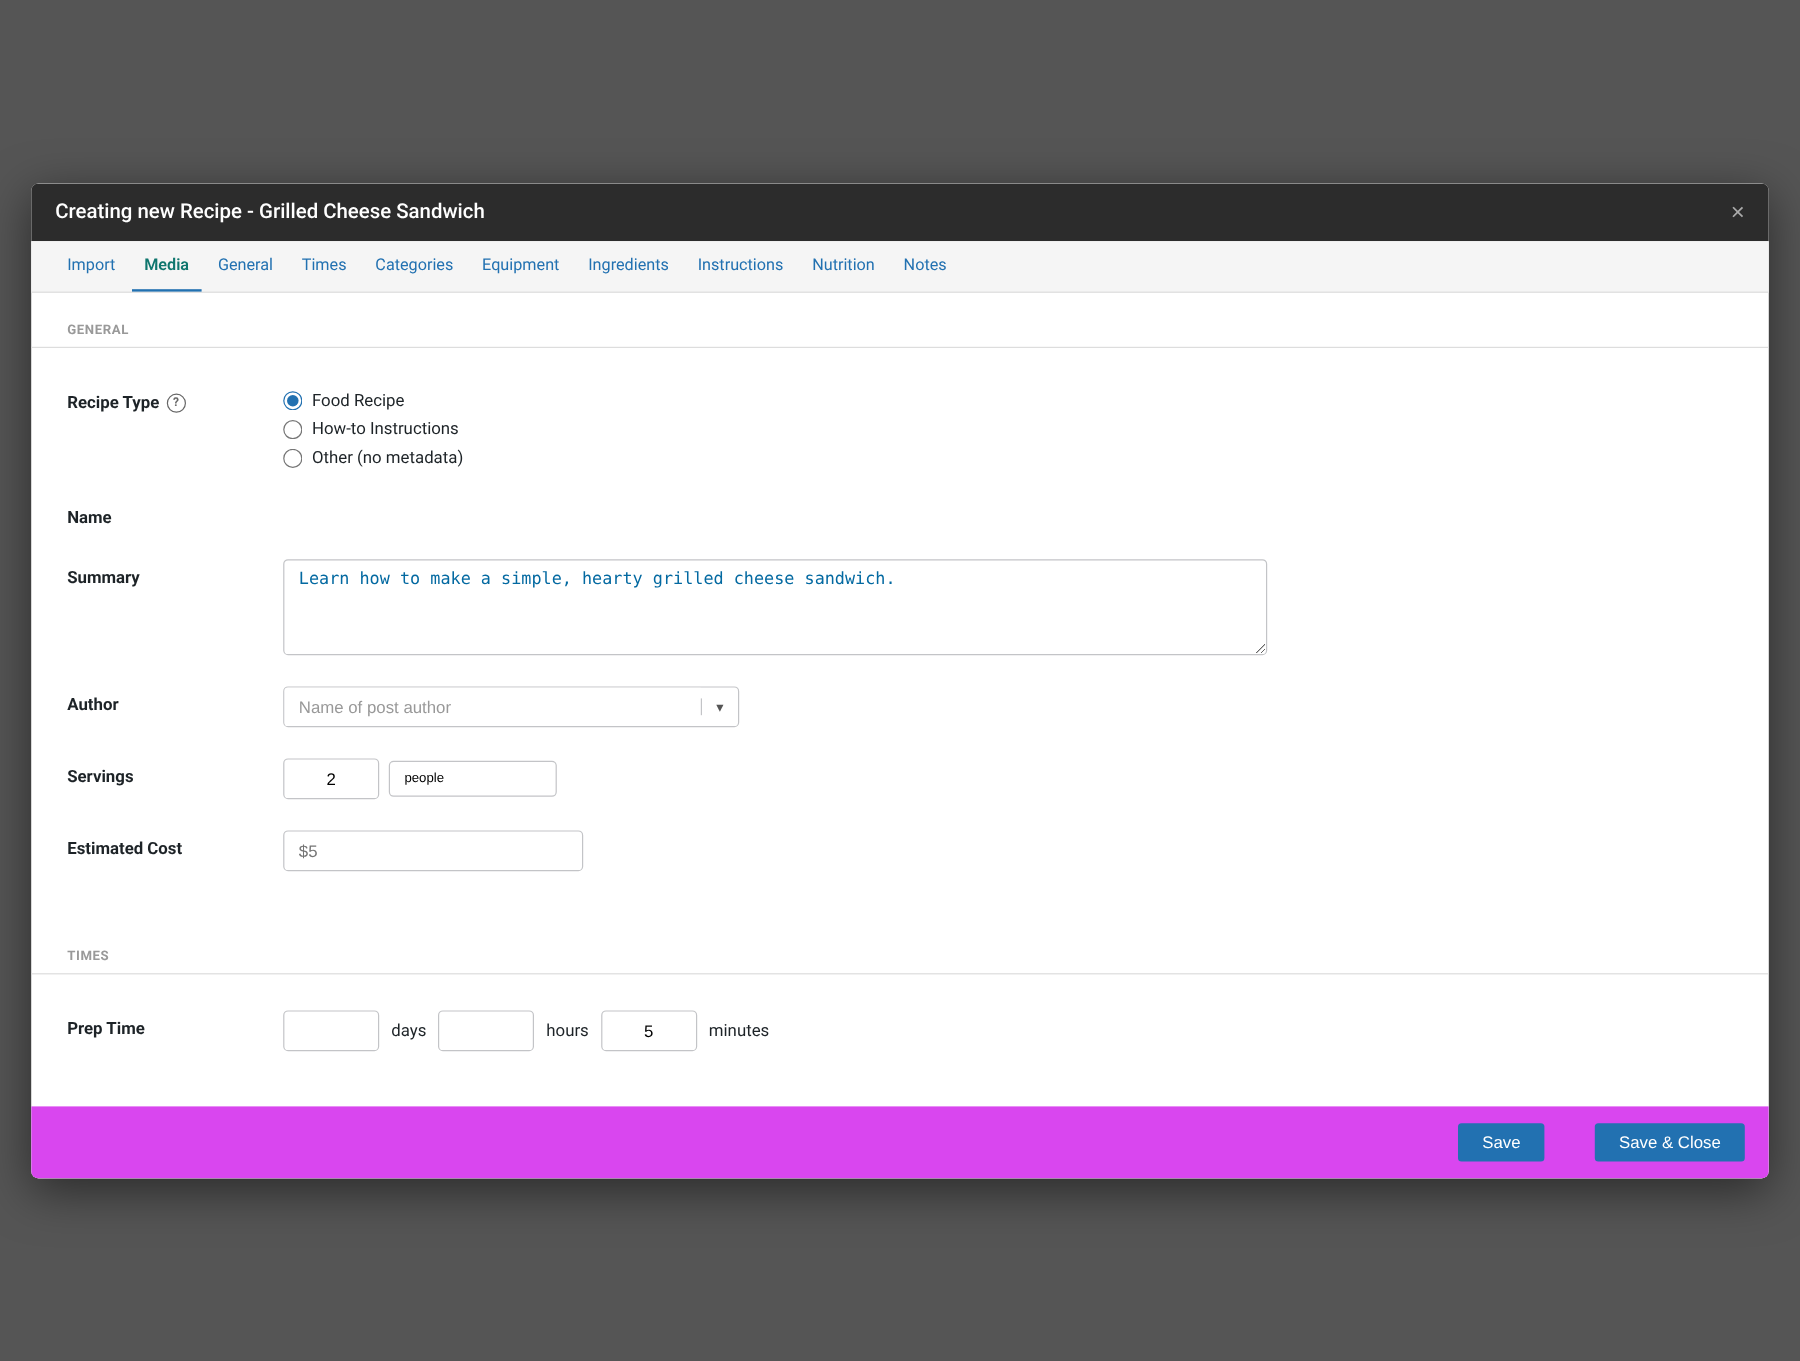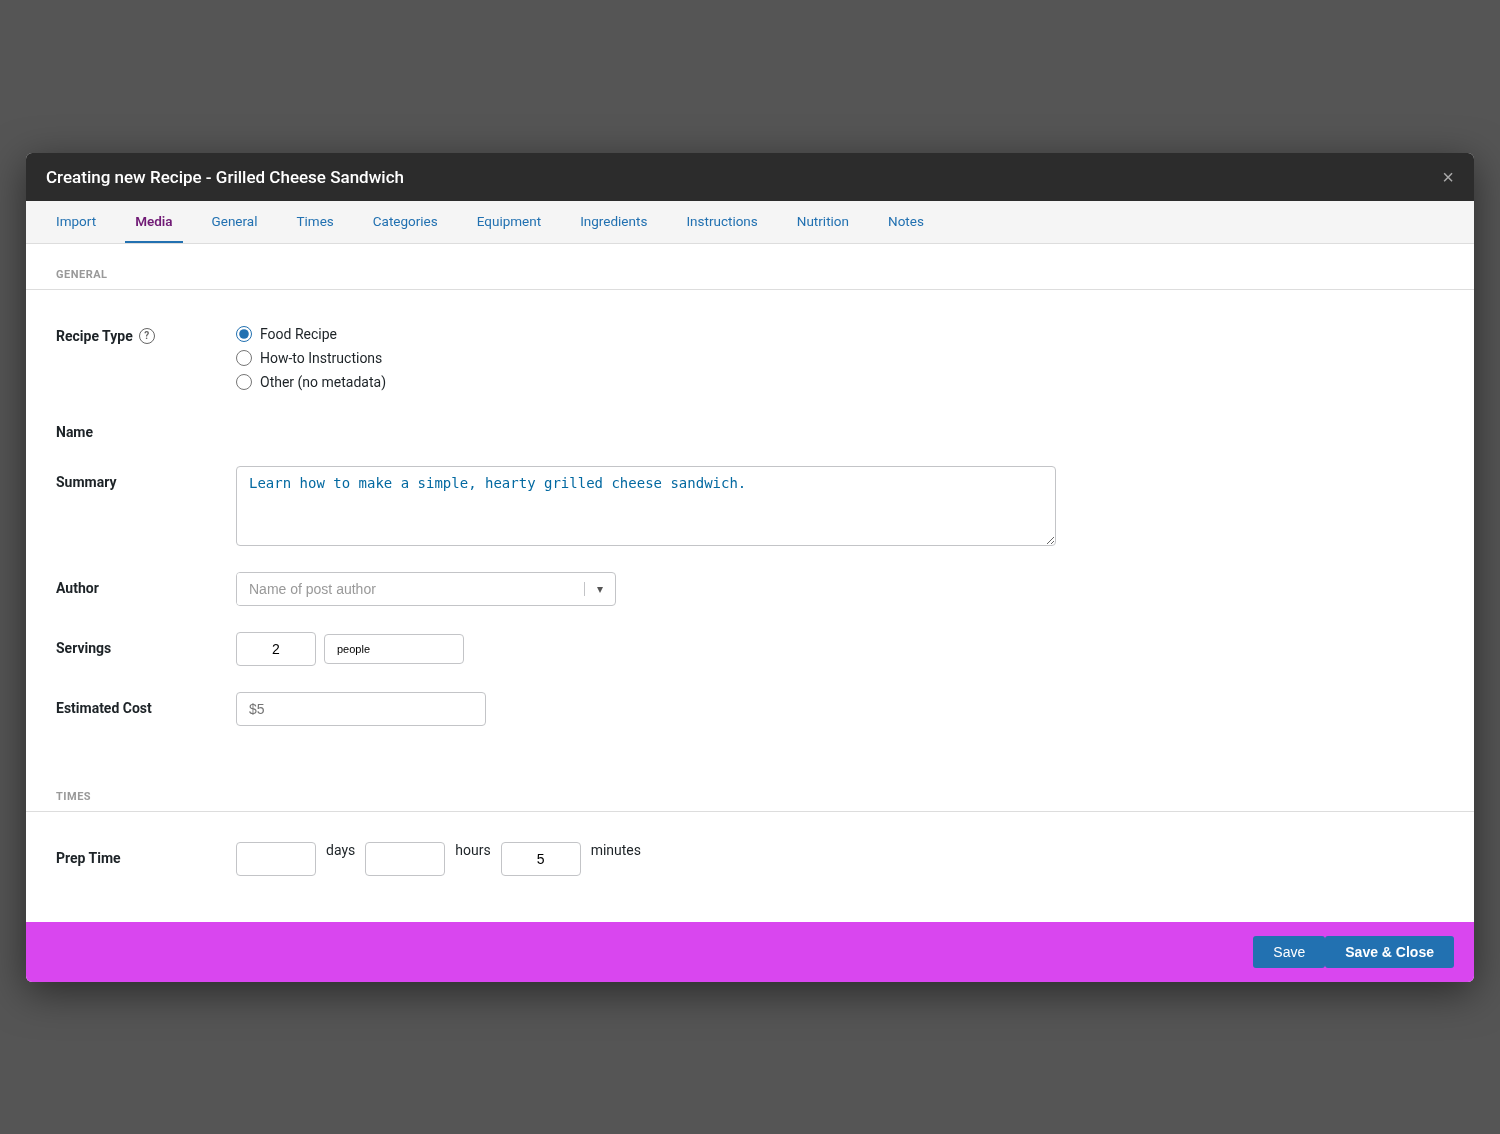--- a/index.html
+++ b/index.html
@@ -39,32 +39,32 @@
       font-size: 20px;
       cursor: pointer;
       line-height: 1;
     }
     .modal-nav {
       background: #f5f5f5;
       border-bottom: 1px solid #ddd;
       padding: 0 20px;
       display: flex;
       align-items: center;
-      gap: 19px;
+      gap: 4px;
     }
     .nav-item {
       padding: 12px 10px;
       font-size: 13.5px;
       color: #2271b1;
       text-decoration: none;
       cursor: pointer;
       border-bottom: 2px solid transparent;
     }
     .nav-item.active {
-      color: #701a75;
+      color: #0f766e;
       border-bottom: 2px solid #2271b1;
       font-weight: 600;
     }
     .modal-body {
       flex: 1;
       overflow-y: auto;
       padding: 0 0 30px 0;
     }
     .section-header {
       padding: 24px 30px 8px 30px;
@@ -223,20 +223,21 @@
       width: 250px;
       padding: 8px 12px;
       border: 1px solid #c3c4c7;
       border-radius: 4px;
       font-size: 14px;
       color: #999;
       outline: none;
     }
     .times-row {
       display: flex;
+      align-items: center;
       gap: 10px;
     }
     .time-input {
       width: 80px;
       padding: 8px 12px;
       border: 1px solid #c3c4c7;
       border-radius: 4px;
       font-size: 14px;
       text-align: center;
       outline: none;
@@ -263,22 +264,23 @@
       font-weight: 500;
       cursor: pointer;
     }
     .btn-save-close {
       background: #2271b1;
       color: #fff;
       border: none;
       border-radius: 3px;
       padding: 8px 20px;
       font-size: 14px;
-      font-weight: 700;
-      cursor: pointer;
+      font-weight: 400;
+      cursor: pointer;
+      margin-left: 42px;
     }
   </style>
 </head>
 <body>
 
 <div class="modal">
 
   <div class="modal-header">
     <span class="modal-title">Creating new Recipe - Grilled Cheese Sandwich</span>
     <button class="close-btn">×</button>

